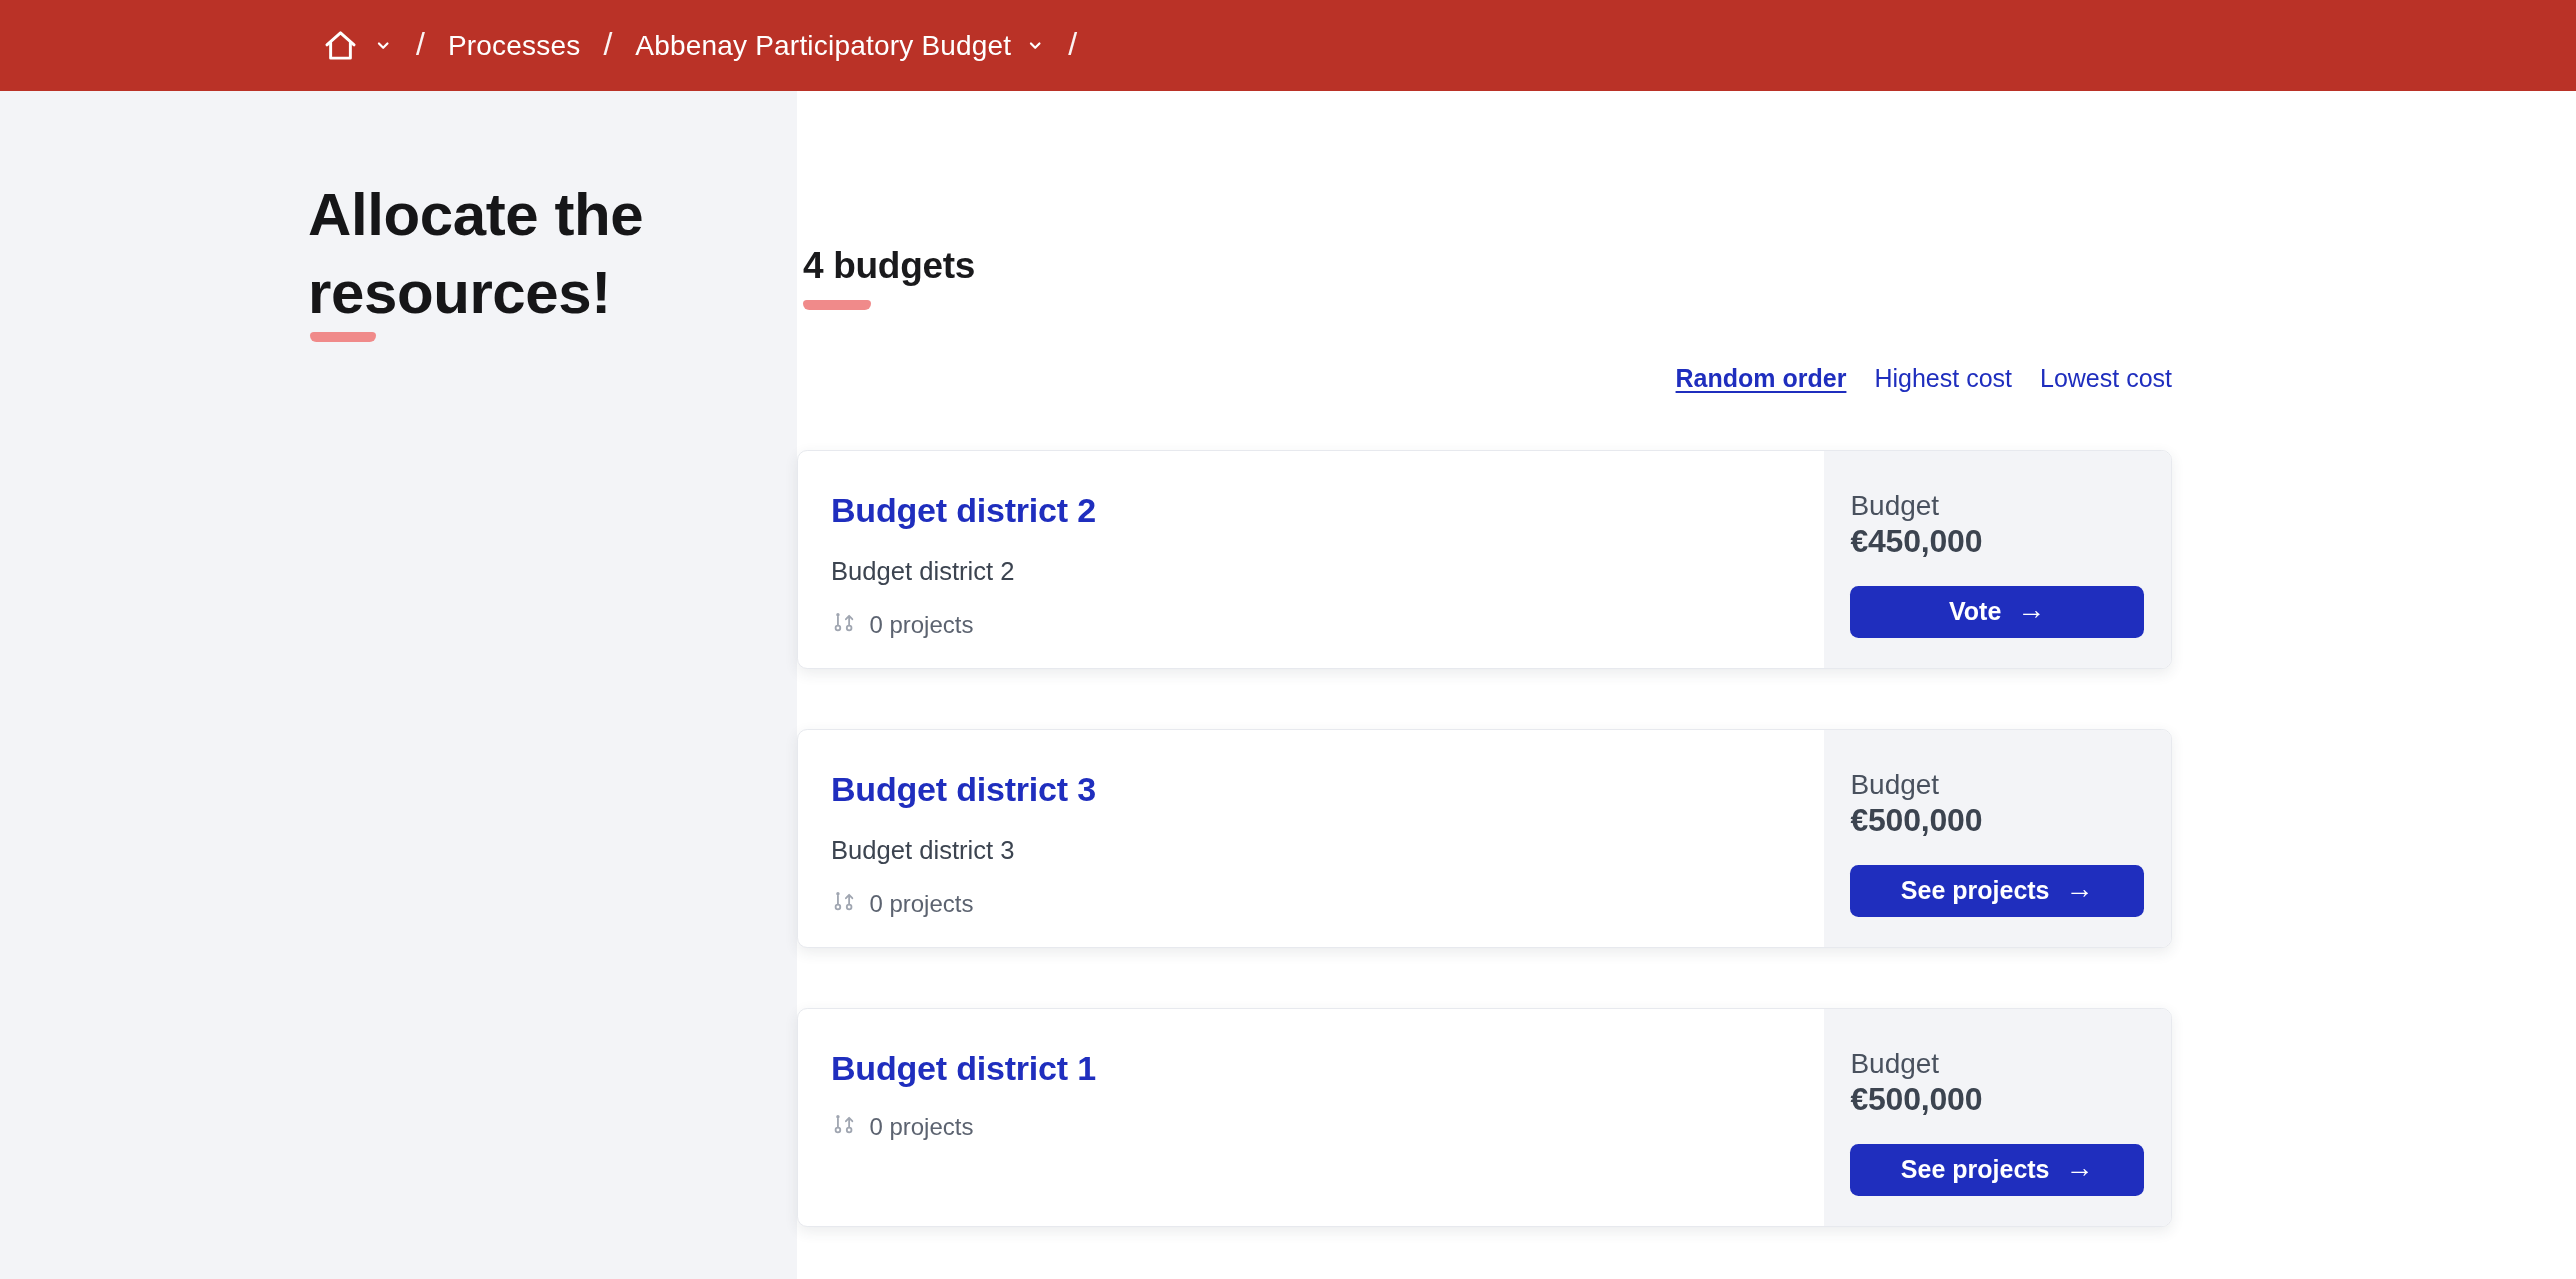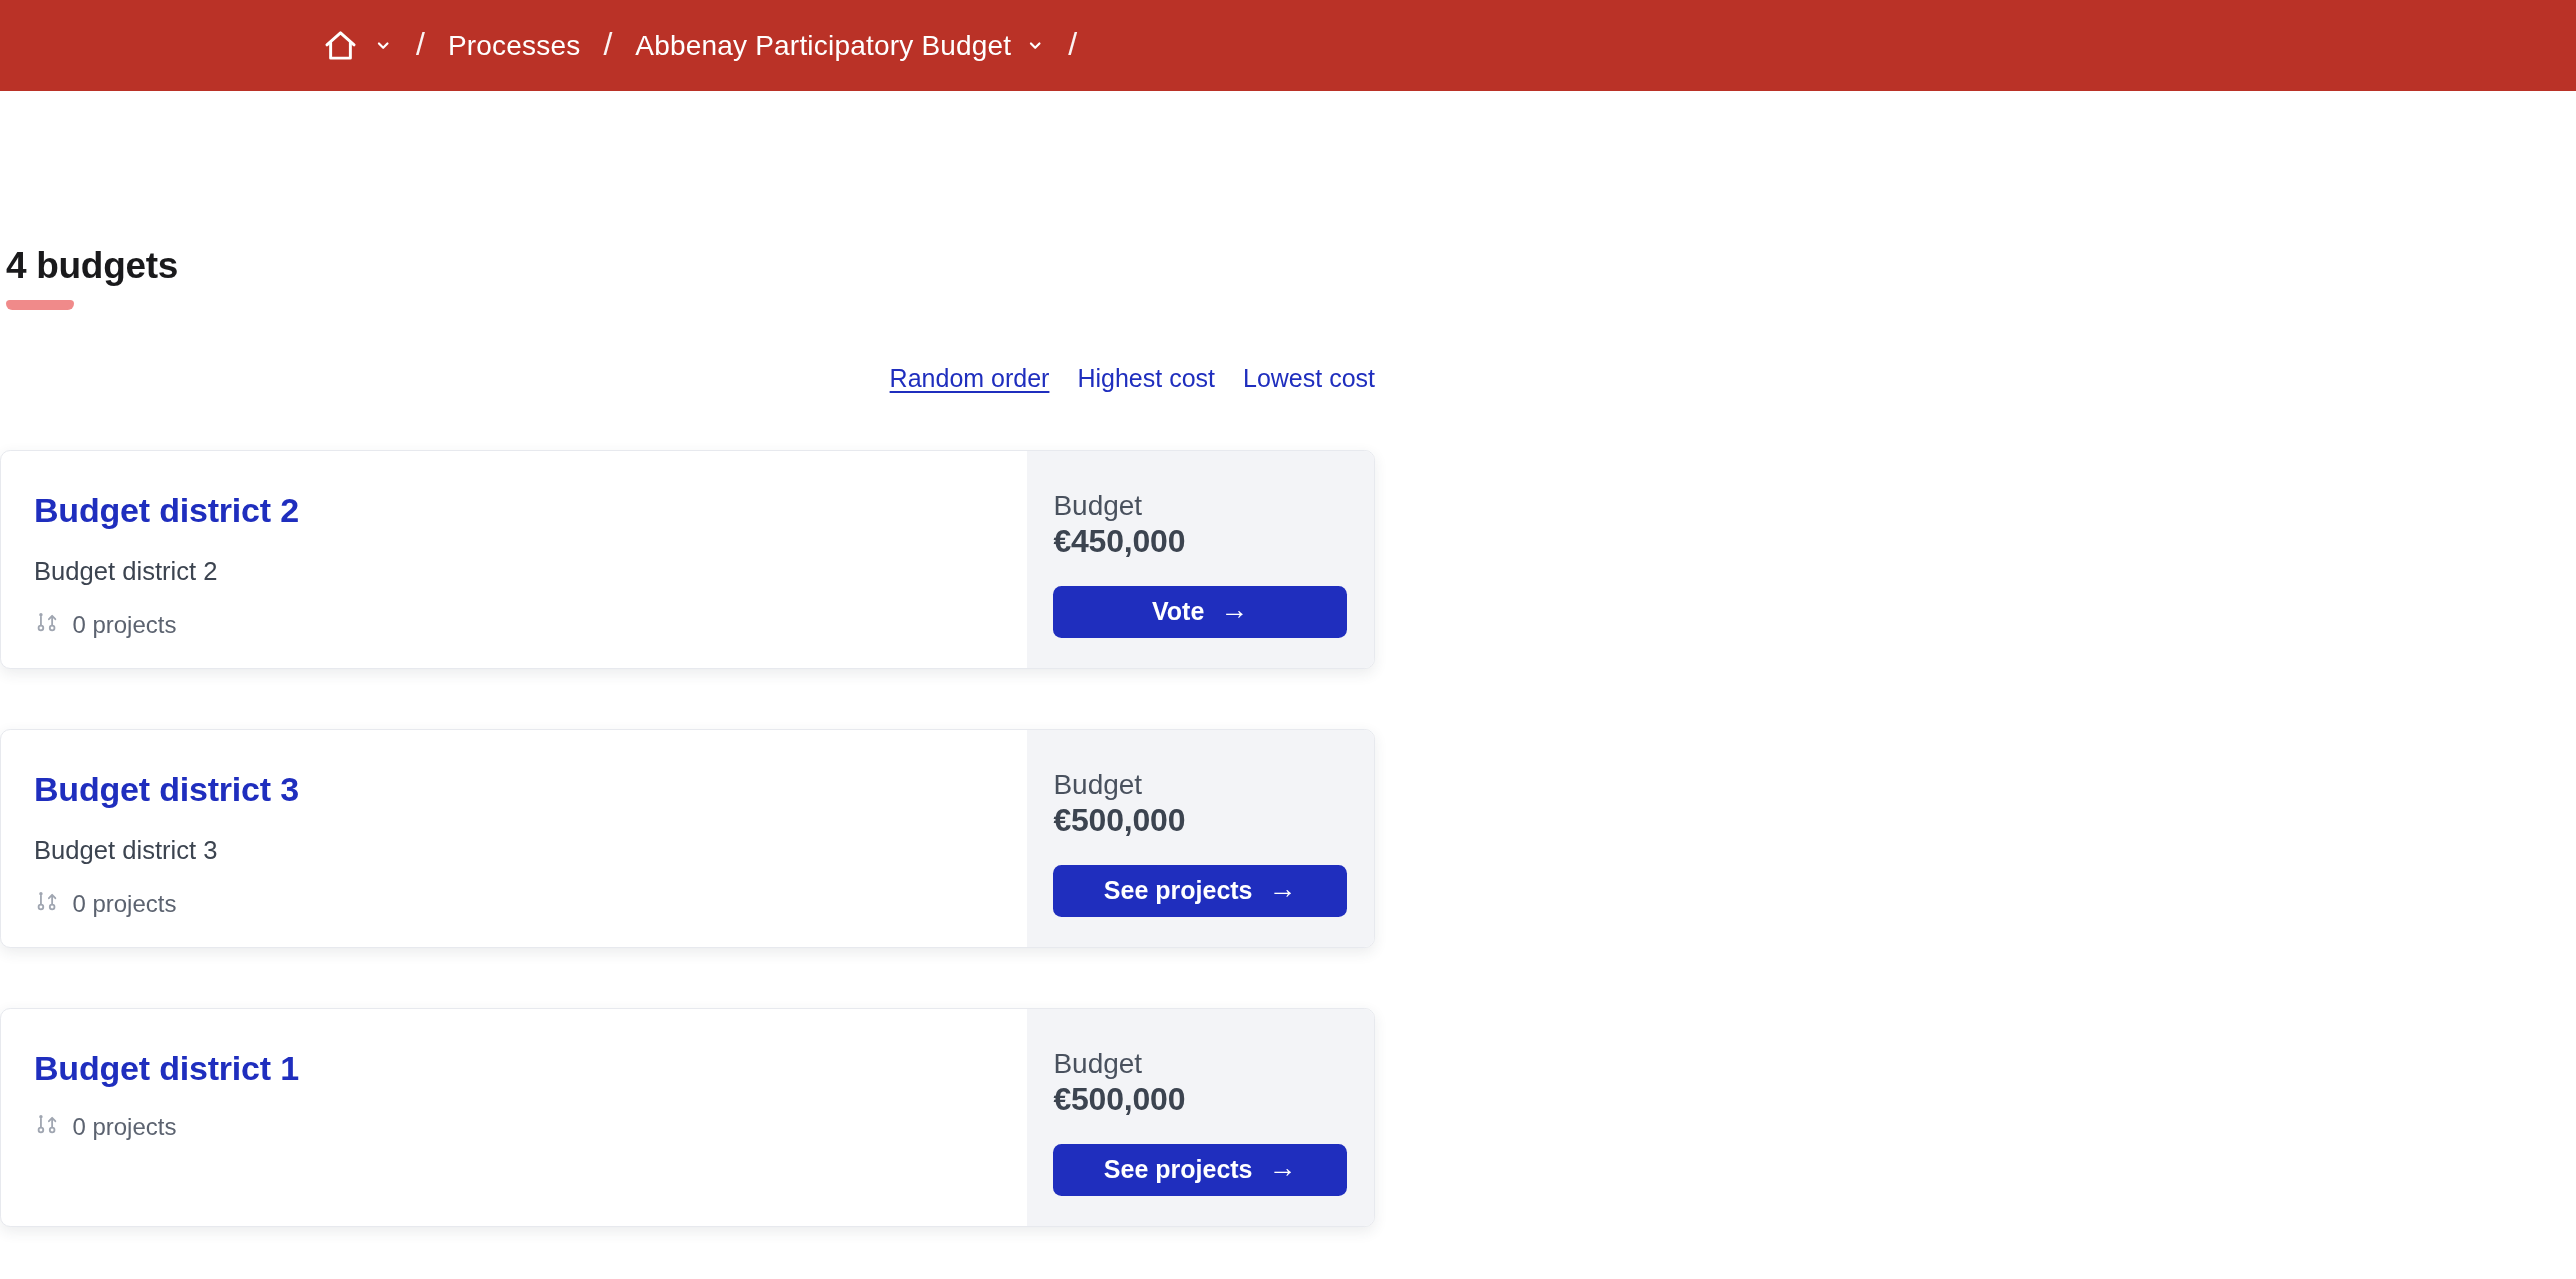--- a/index.html
+++ b/index.html
@@ -65,21 +65,21 @@
     color: #1a1a1c; letter-spacing: -0.3px;
   }
   .content .deco-bar { width: 68px; margin: 11px 0 0 6px; }
 
   .sort-row {
     display: flex; justify-content: flex-end; align-items: baseline;
     gap: 28px; margin-top: 53px;
     font-size: 25px; line-height: 31px;
   }
   .sort-link { color: #1f2ebe; text-decoration: none; cursor: pointer; }
-  .sort-link.active { font-weight: 400; text-decoration: underline; text-underline-offset: 4.3px; }
+  .sort-link.active { font-weight: 700; text-decoration: underline; text-underline-offset: 4.3px; }
 
   .cards { display: flex; flex-direction: column; gap: 60px; margin-top: 56px; }
 
   .card {
     height: 219px; background: #ffffff;
     border: 0.9px solid #e7e9ee; border-radius: 10.2px;
     box-shadow: 0 4.3px 13.6px rgba(40, 50, 70, 0.09);
     display: flex; overflow: hidden;
   }
   .card-body { flex: 1; padding: 39px 34px 0 33px; }
@@ -148,20 +148,24 @@
           <polyline points="7,10 12,15 17,10"></polyline>
         </svg>
       </span>
     </button>
     <span class="bc-sep">/</span>
   </nav>
 </header>
 
 <div class="page">
 
+  <aside class="sidebar">
+    <h1 class="sidebar-heading">Allocate the resources!</h1>
+    <div class="deco-bar"></div>
+  </aside>
 
   <main class="main">
     <div class="content">
       <h2 class="budgets-heading">4 budgets</h2>
       <div class="deco-bar"></div>
 
       <div class="sort-row">
         <a class="sort-link active">Random order</a>
         <a class="sort-link">Highest cost</a>
         <a class="sort-link">Lowest cost</a>

